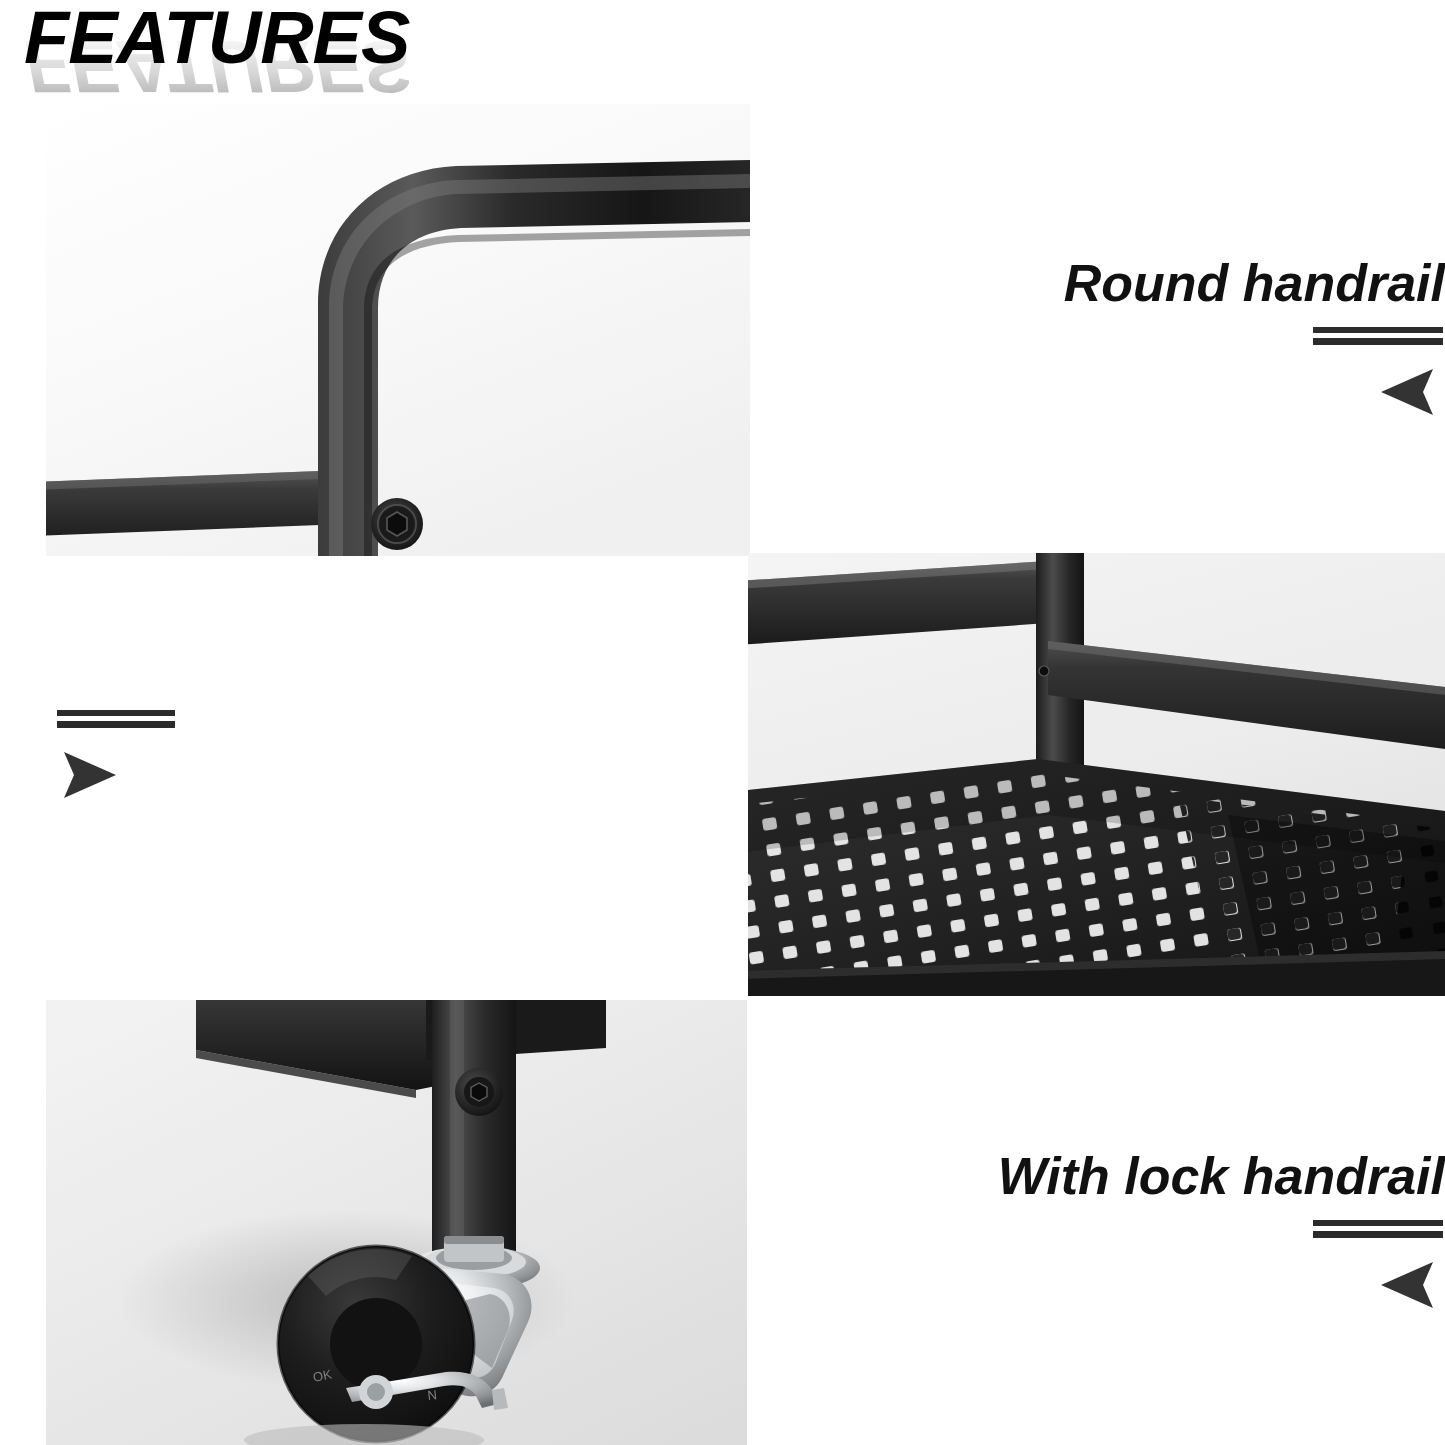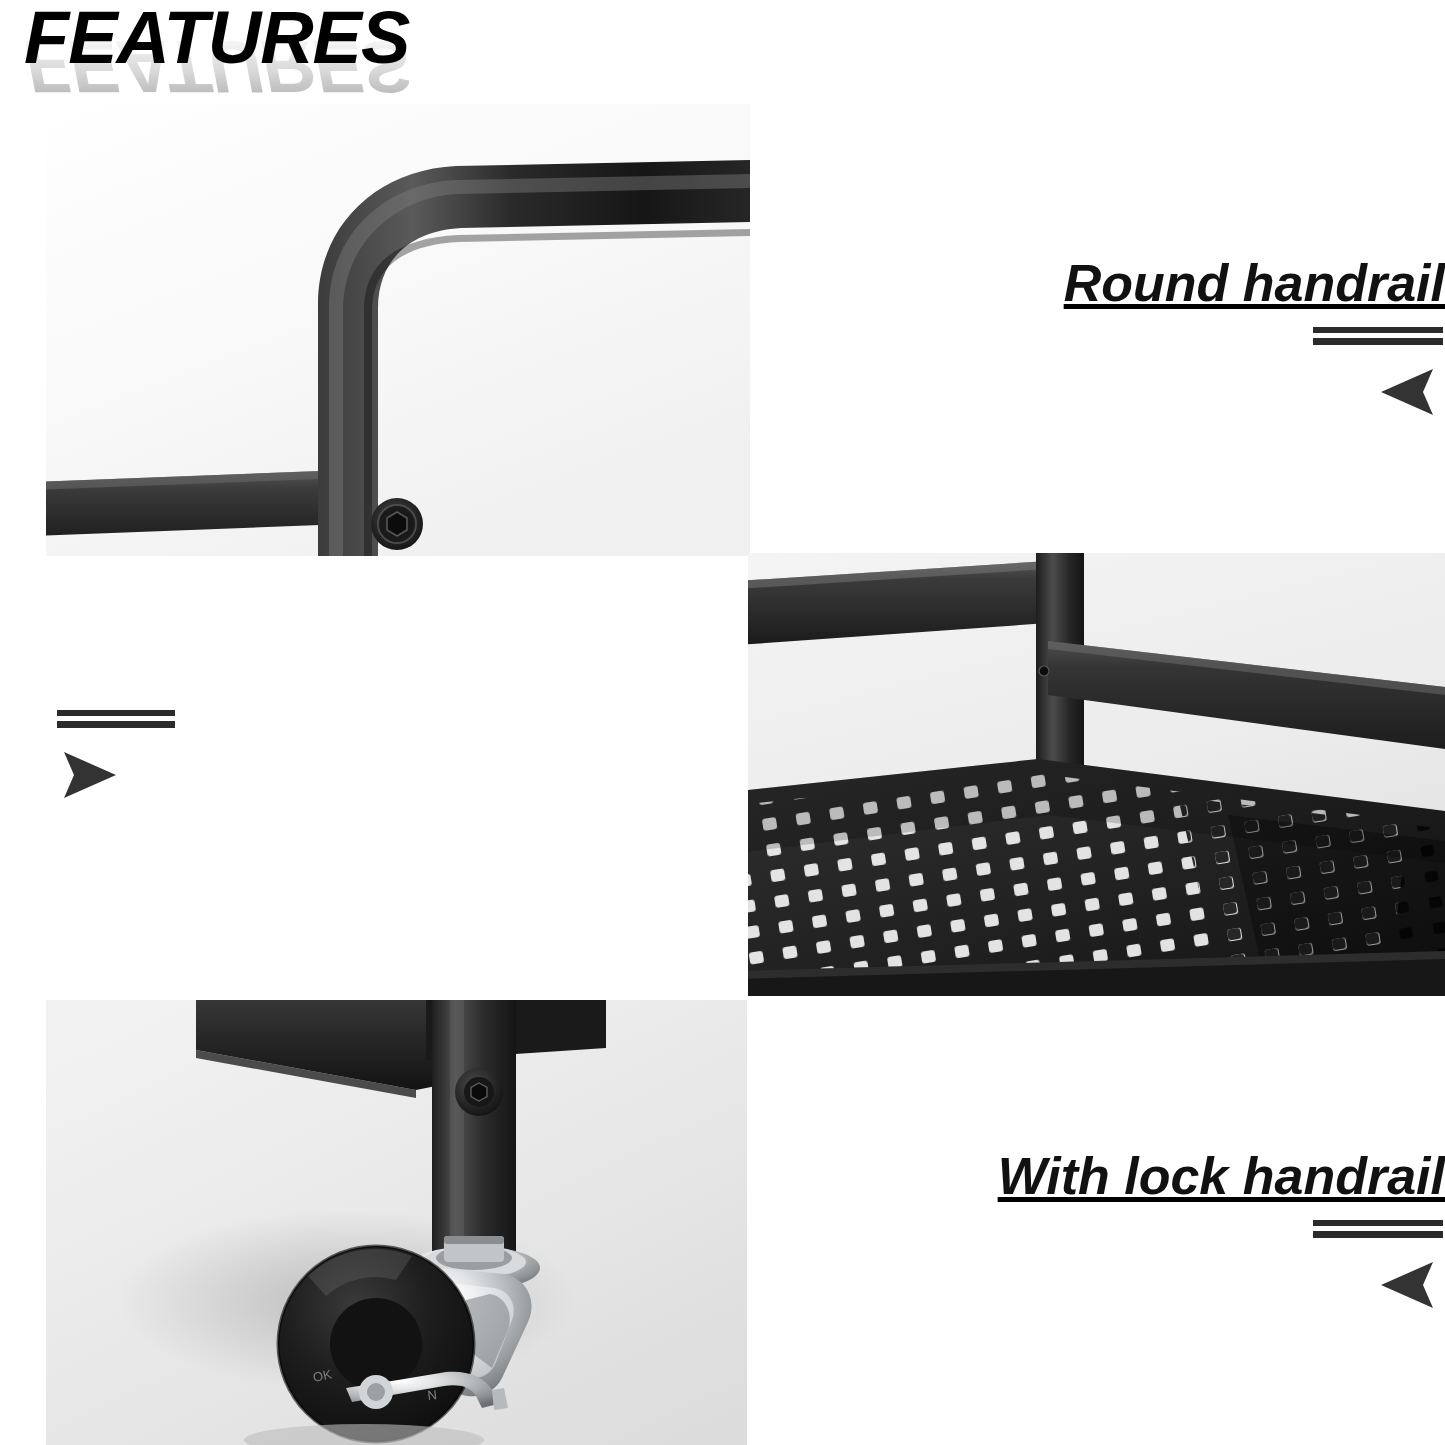--- a/index.html
+++ b/index.html
@@ -77,21 +77,20 @@
     top: 1000px;
     width: 701px;
     height: 445px;
     background: linear-gradient(155deg, #efefef 0%, #e6e6e6 45%, #dedede 100%);
   }
   .panel svg { display: block; width: 100%; height: 100%; }
 
   
   .caption {
     position: absolute;
-    text-decoration: underline;
   }
   .caption-text {
     font-family: "Liberation Sans", sans-serif;
     font-weight: bold;
     font-style: italic;
     font-size: 52px;
     color: #111111;
     white-space: nowrap;
     line-height: 56px;
   }

